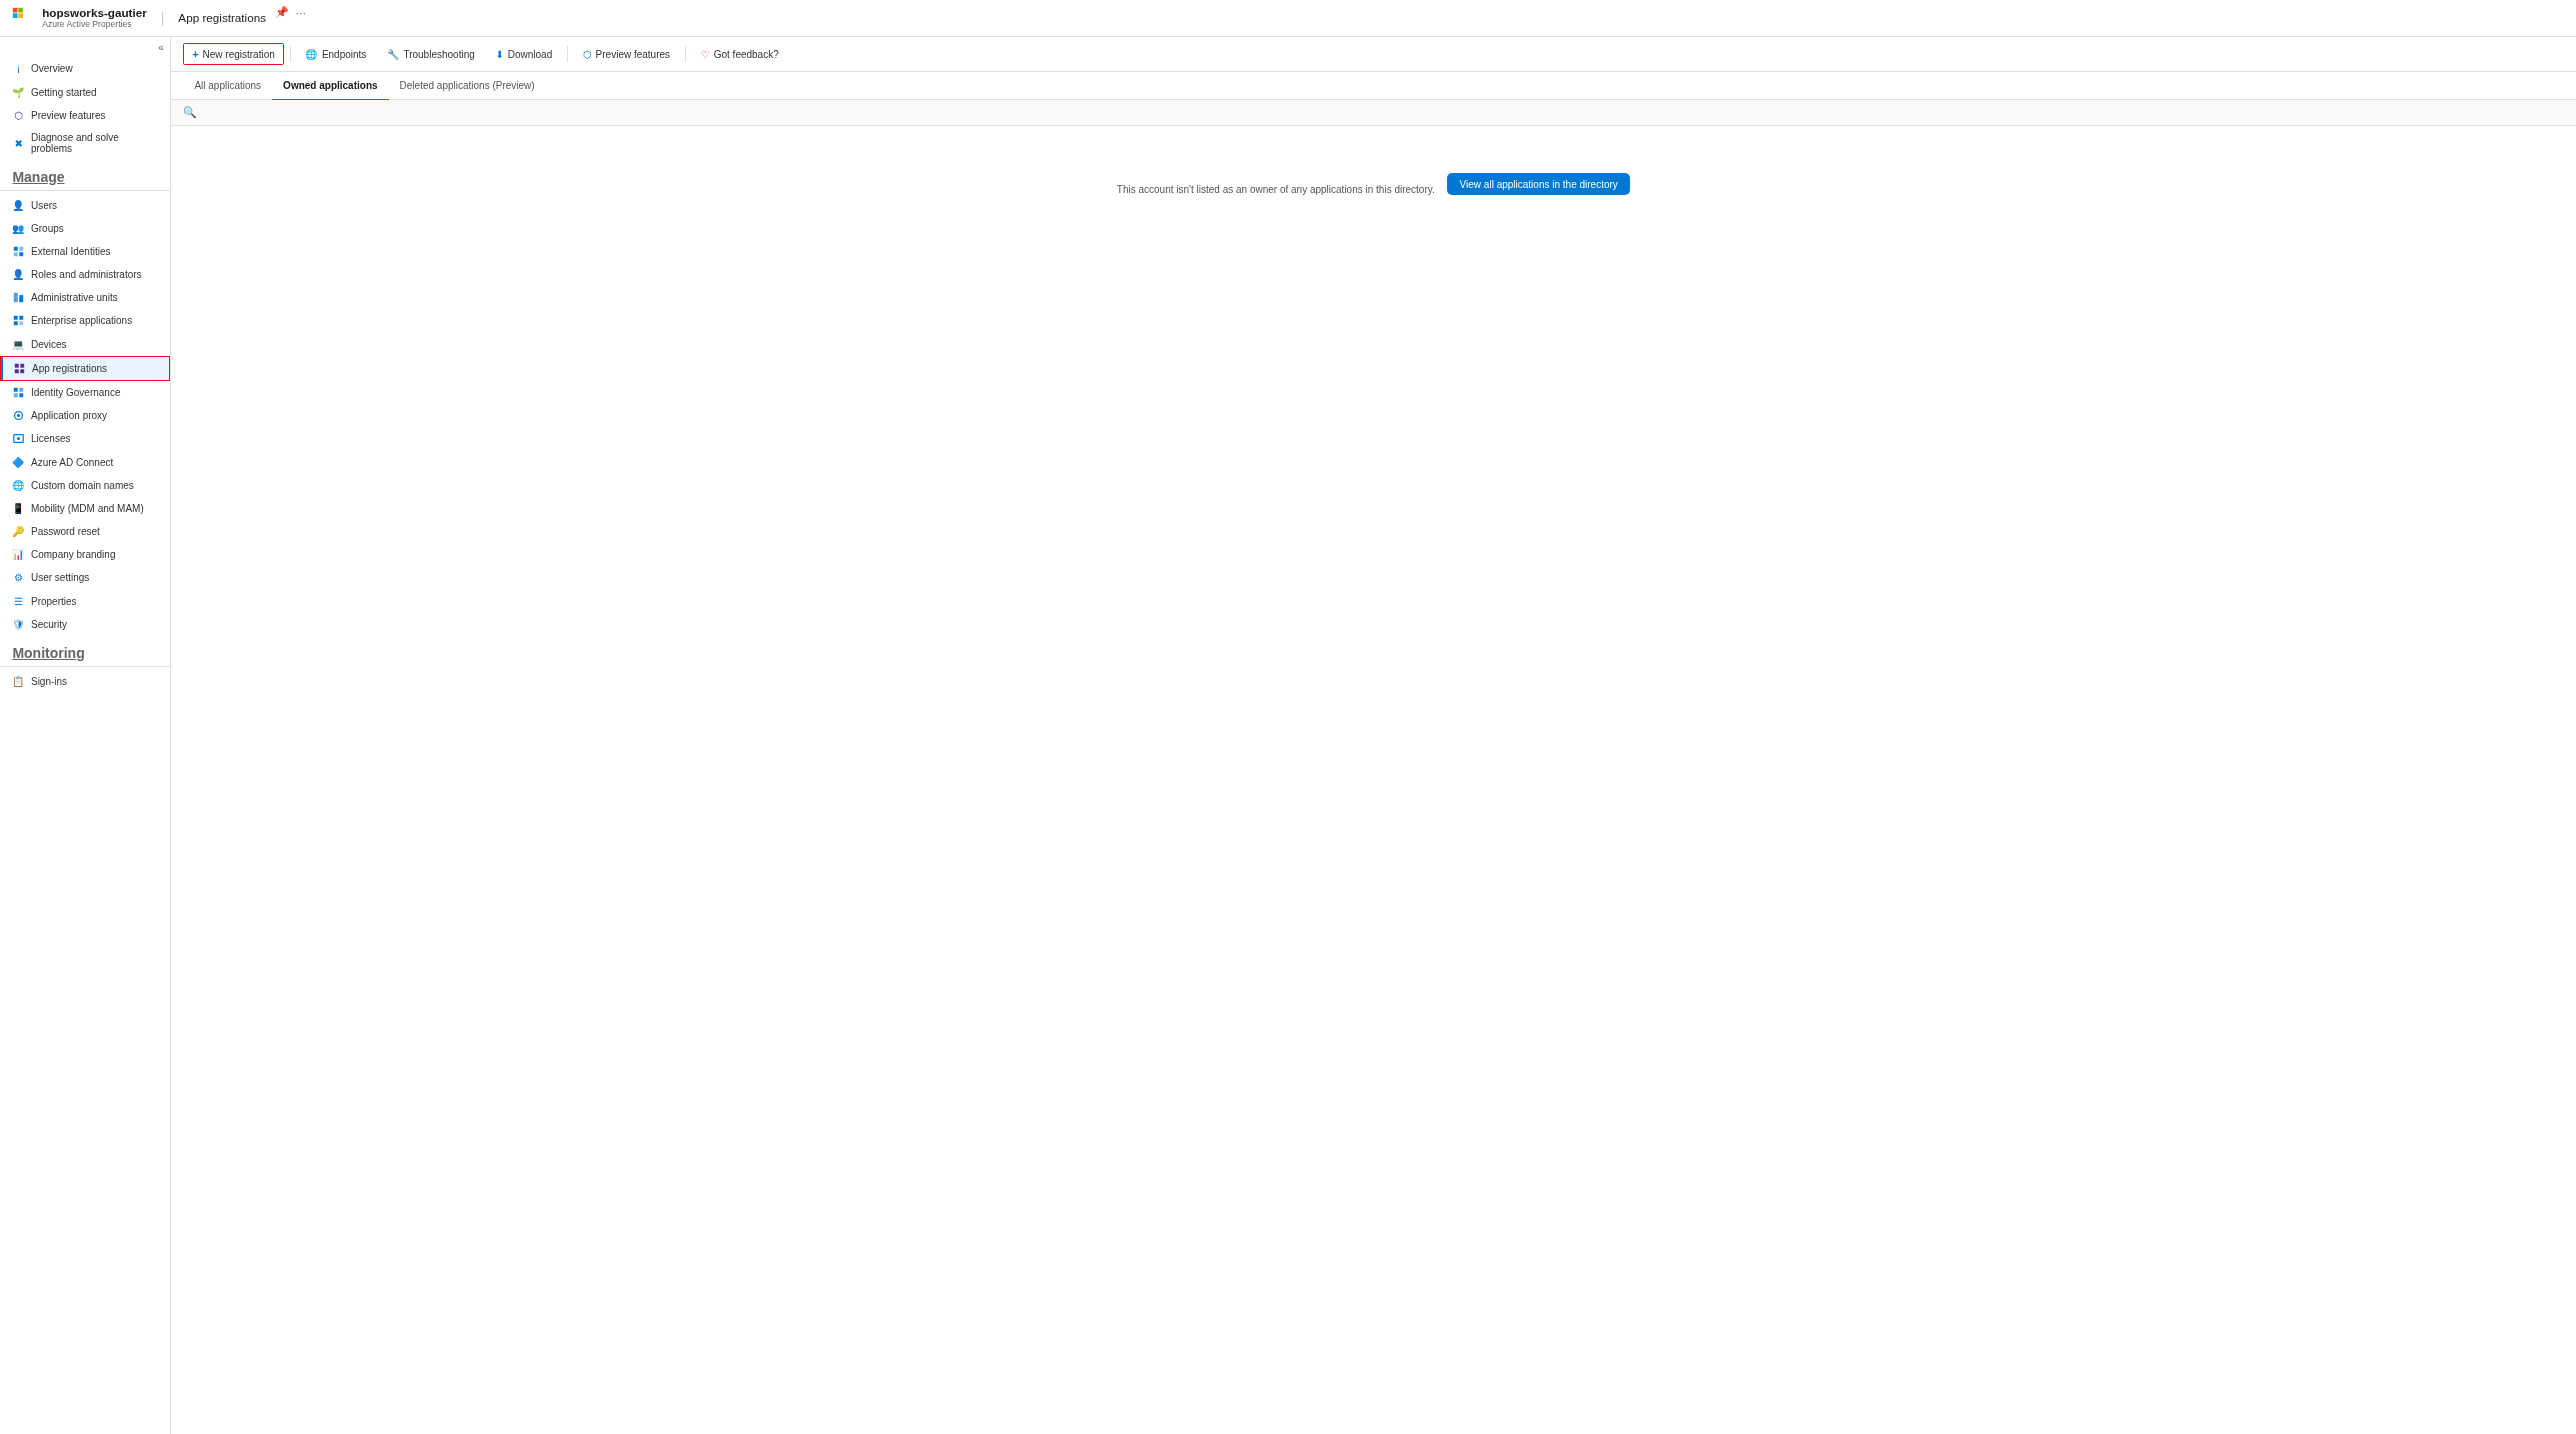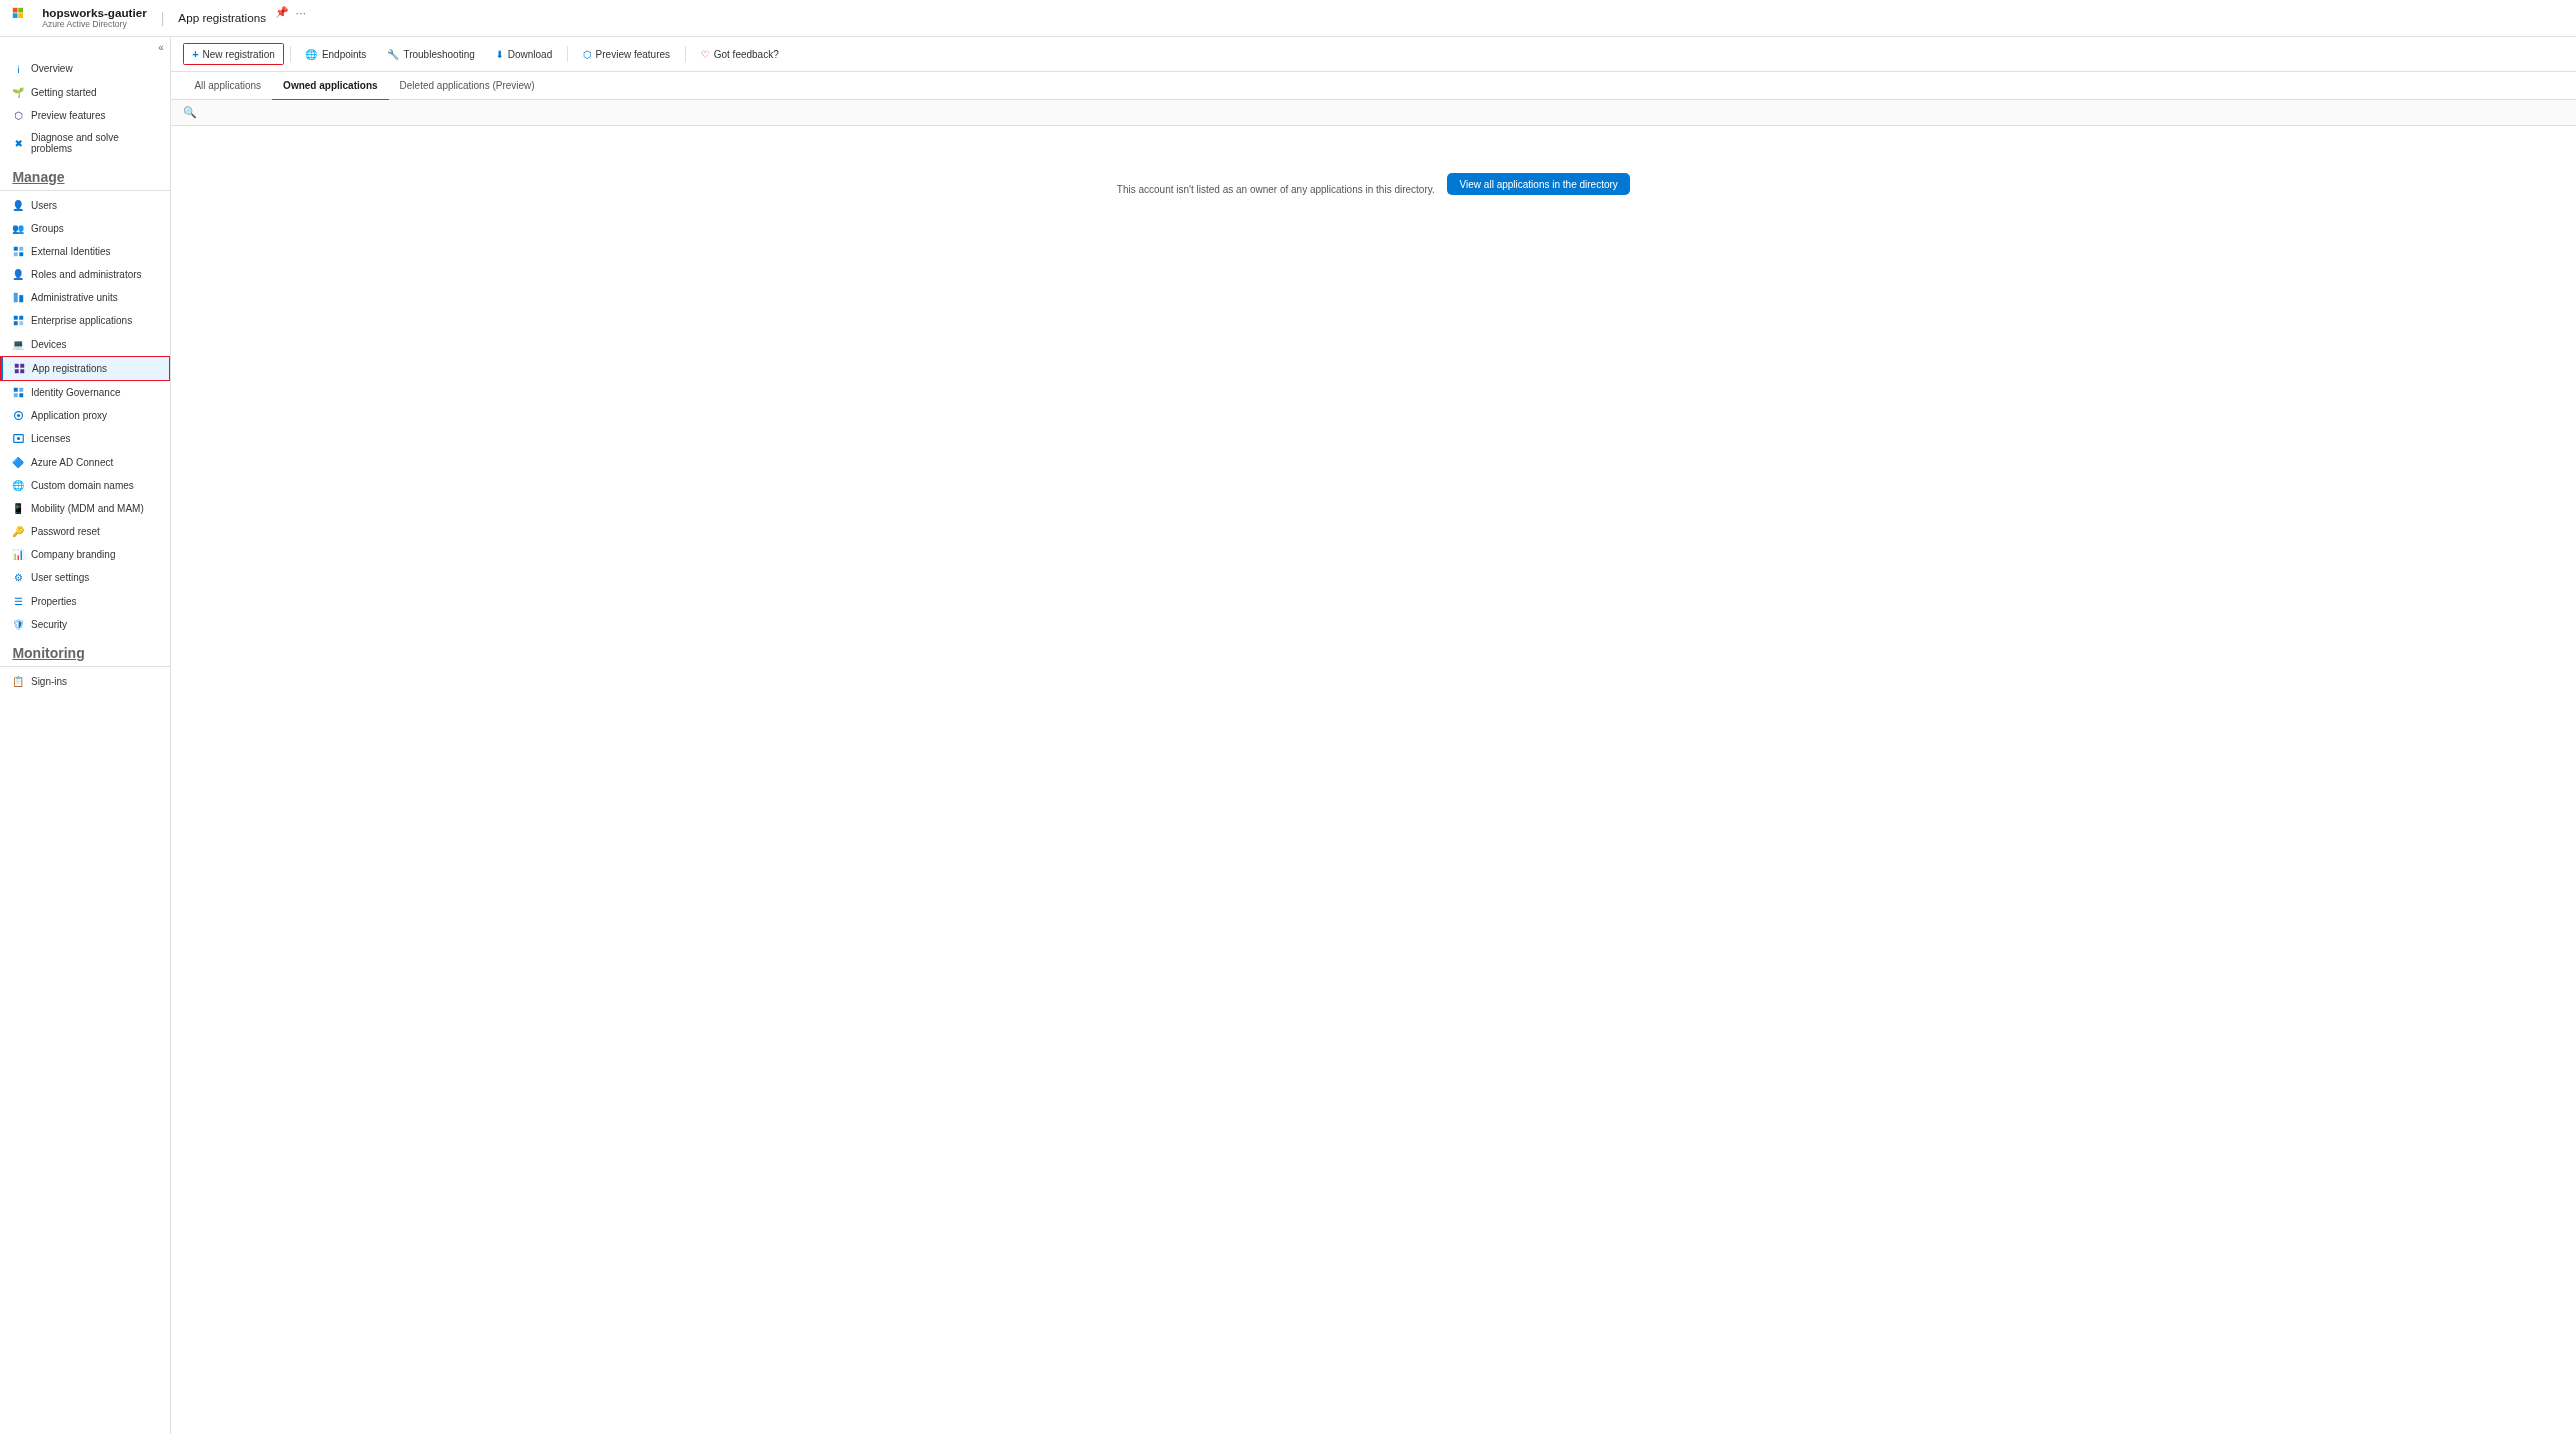--- a/index.html
+++ b/index.html
@@ -252,21 +252,21 @@
 <div class="top-header">
   <div class="logo">
     <svg class="azure-logo" viewBox="0 0 28 28">
       <rect width="6" height="6" x="1" y="1" fill="#f25022"></rect>
       <rect width="6" height="6" x="8" y="1" fill="#7fba00"></rect>
       <rect width="6" height="6" x="1" y="8" fill="#00a4ef"></rect>
       <rect width="6" height="6" x="8" y="8" fill="#ffb900"></rect>
     </svg>
     <div>
       <div class="header-title">hopsworks-gautier</div>
-      <div class="header-subtitle">Azure Active Directory</div>
+      <div class="header-subtitle">Azure Active Properties</div>
     </div>
     <span class="header-divider">|</span>
     <span class="header-page-title">App registrations</span>
   </div>
   <div class="header-icons">
     <span style="cursor:pointer; font-size:11px;">📌</span>
     <span style="cursor:pointer; font-size:11px;">···</span>
   </div>
 </div>
 

